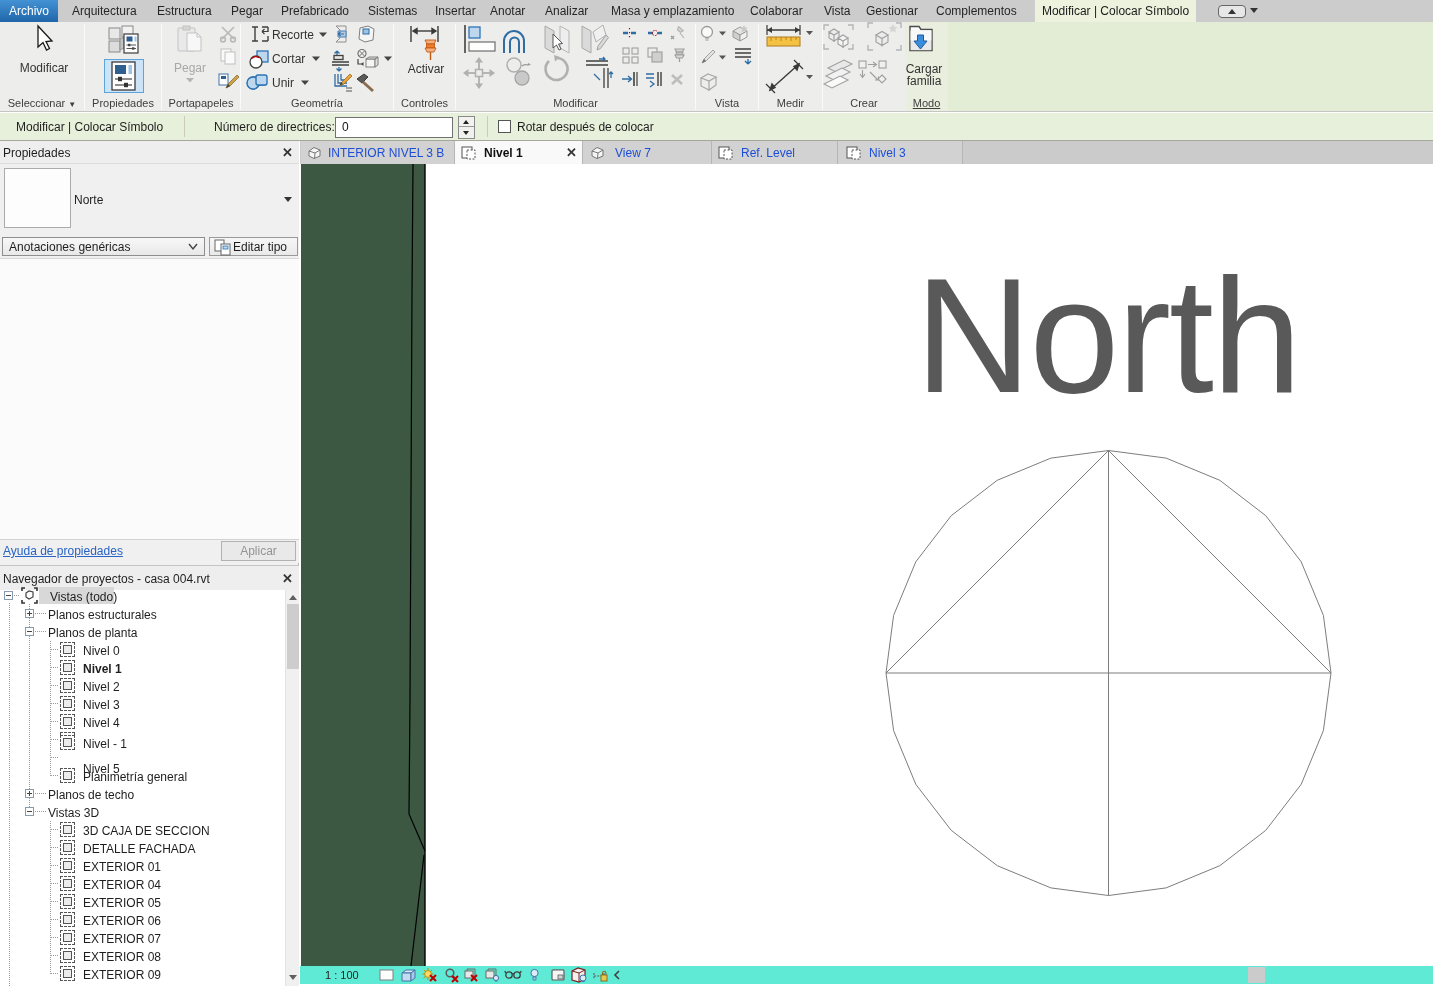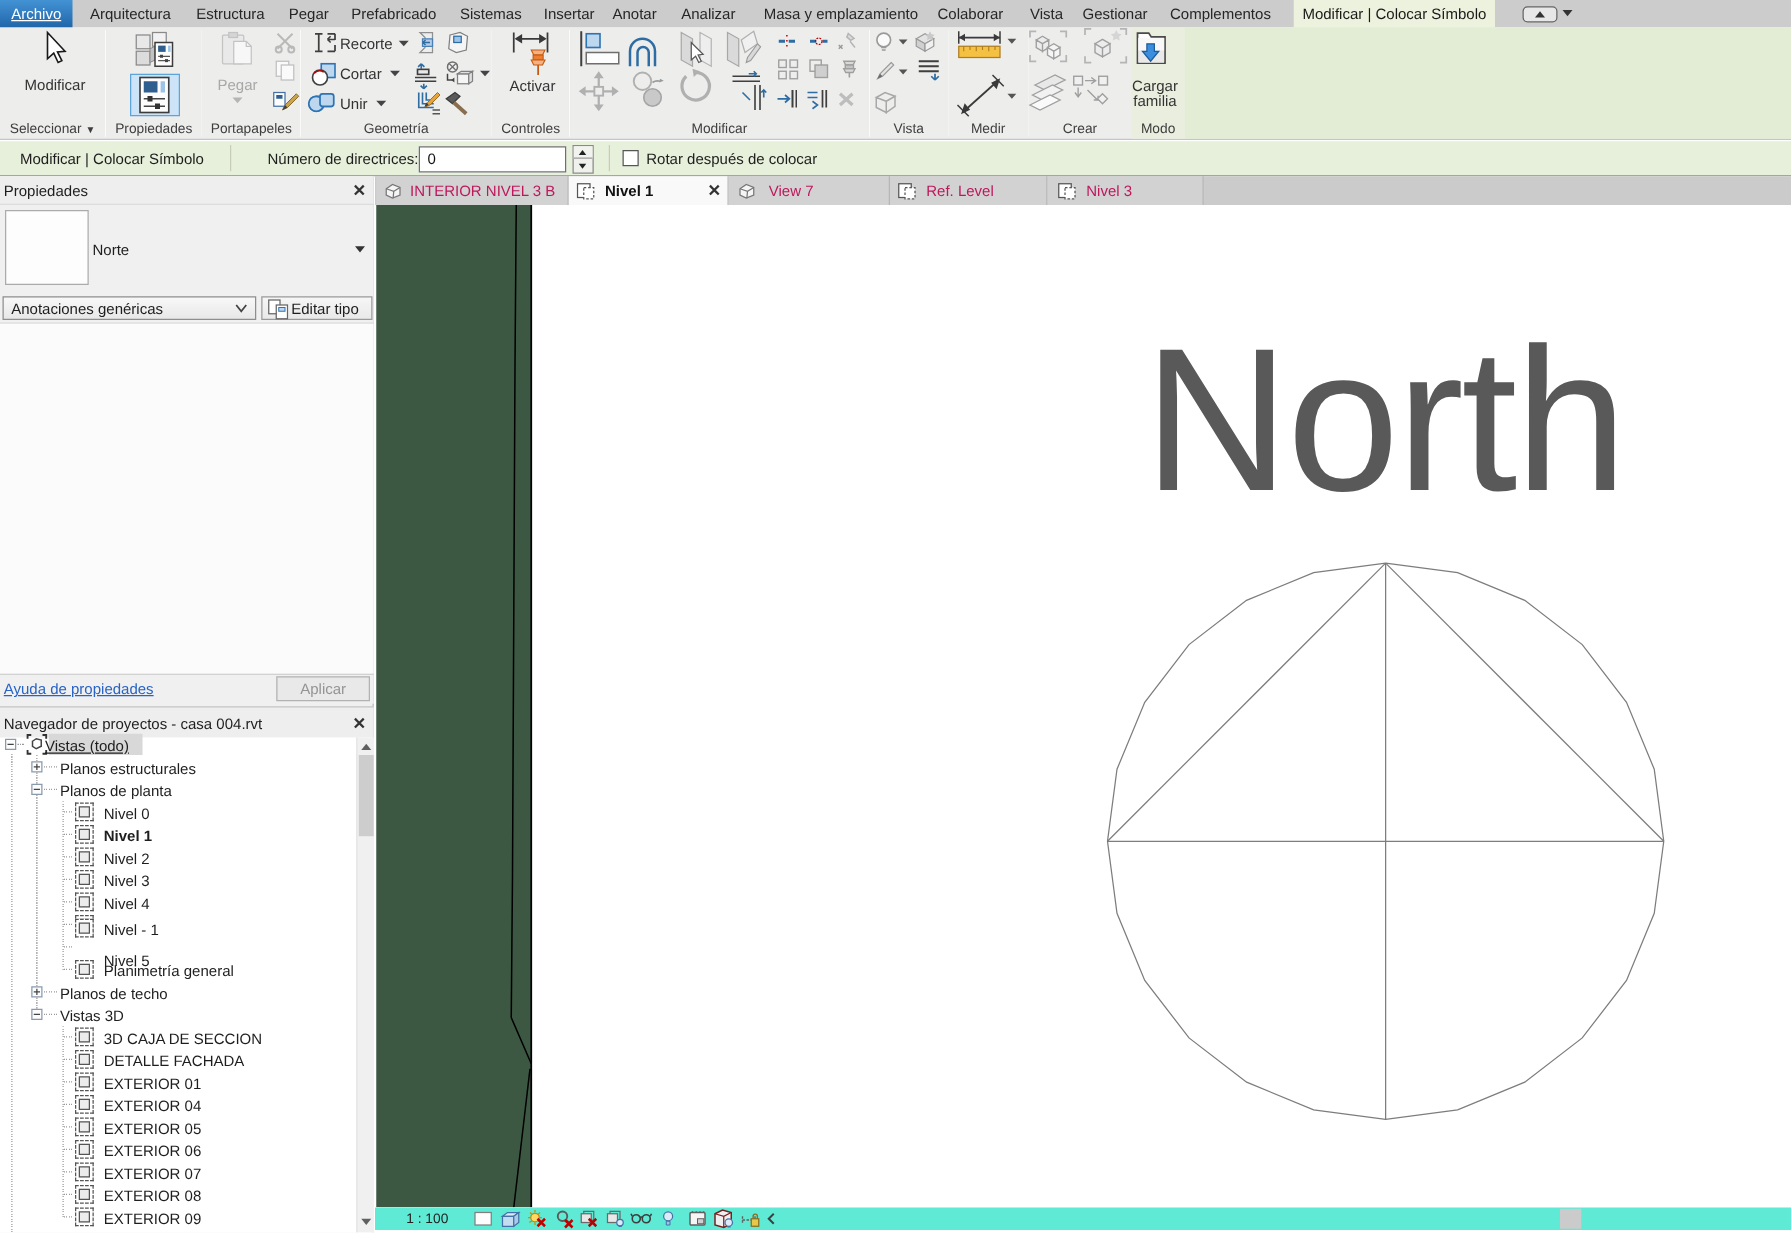--- a/index.html
+++ b/index.html
@@ -2,21 +2,21 @@
 <html><head>
 <meta charset="utf-8">
 <style>
 * { margin:0; padding:0; box-sizing:border-box; }
 html,body { width:1433px; height:986px; font-family:"Liberation Sans",sans-serif; background:#fff; overflow:hidden; }
 body { position:relative; }
 .abs { position:absolute; }
 
 
 #menubar { left:0; top:0; width:1433px; height:22px; background:#cccccc; }
-#archivo { left:0; top:0; width:58px; height:22px; background:linear-gradient(#4392d4,#2066a9); color:#fff; font-size:12px; text-align:center; line-height:22px;text-decoration:underline; }
+#archivo { left:0; top:0; width:58px; height:22px; background:linear-gradient(#4392d4,#2066a9); color:#fff; font-size:12px; text-align:center; line-height:22px; }
 .menuitem { top:0; height:22px; line-height:23px; font-size:12px; color:#262626; }
 #ctxtab { left:1035px; top:0; width:161px; height:22px; background:#edf2de; color:#1a1a1a; font-size:12px; text-align:center; line-height:23px; }
 #collapsebtn { left:1218px; top:5px; width:28px; height:13px; border:1px solid #666; border-radius:4px; background:#e7e7e7; }
 #collapsebtn:after { content:""; position:absolute; left:9px; top:3px; border-left:4px solid transparent; border-right:4px solid transparent; border-bottom:5px solid #333; }
 #collapsearrow { left:1250px; top:8px; width:0; height:0; border-left:4px solid transparent; border-right:4px solid transparent; border-top:5px solid #333; }
 
 
 #ribbon { left:0; top:22px; width:1433px; height:90px; background:#ededec; border-bottom:1px solid #c5c5c5; }
 #ribbon-green { left:948px; top:0; width:485px; height:89px; background:#e3edd5; }
 #modo-panel { left:905px; top:0; width:43px; height:89px; background:#eaeedf; }
@@ -26,21 +26,21 @@
 
 #optbar { left:0; top:113px; width:1433px; height:28px; background:#e7f0da; border-bottom:1px solid #a4a79a; }
 .odiv { top:3px; width:1px; height:21px; background:#c9ccba; }
 #numinput { left:335px; top:4px; width:118px; height:21px; background:#fff; border:1px solid #707070; font-size:12px; color:#111; padding-left:6px; line-height:19px; }
 #spinner { left:458px; top:3px; width:17px; height:23px; border:1px solid #8a8a8a; background:#f0f0ec; }
 #optcheck { left:498px; top:7px; width:13px; height:13px; background:#fff; border:1px solid #555; }
 
 
 #tabstrip { left:300px; top:141px; width:1133px; height:23px; background:#cbcbcb; }
 .vtab { top:0; height:23px; background:#d2d2d2; border-right:1px solid #b6b6b6; }
-.vtab .lbl { position:absolute; top:5px; font-size:12px; color:#be185d; }
+.vtab .lbl { position:absolute; top:5px; font-size:12px; color:#1d4ed8; }
 #tab-active { background:#f9f9f9; }
 #tab-active .lbl { font-weight:bold; color:#111; }
 
 
 #leftcol { left:0; top:141px; width:299px; height:845px; background:#f0f0f0; border-right:1px solid #b9b9b9; }
 #prophdr { left:0; top:0px; width:299px; height:23px; background:#eeeeee; border-bottom:1px solid #dcdcdc; }
 #selarea { left:0; top:23px; width:299px; height:72px; background:#f0f0f0; }
 #previewbox { left:4px; top:4px; width:67px; height:60px; background:#fdfdfd; border:1px solid #ababab; }
 #comborow { left:0; top:95px; width:299px; height:23px; background:#f0f0f0; border-bottom:1px solid #d8d8d8; }
 #typecombo { left:2px; top:1px; width:203px; height:19px; background:linear-gradient(#f8f8f8,#e8e8e8); border:1px solid #8e8e8e; }
@@ -112,21 +112,21 @@
 
   <div class="abs plabel" style="left:2px; width:80px;">Seleccionar <span style="font-size:8px;">▼</span></div>
   <div class="abs plabel" style="left:86px; width:74px;">Propiedades</div>
   <div class="abs plabel" style="left:163px; width:76px;">Portapapeles</div>
   <div class="abs plabel" style="left:242px; width:150px;">Geometría</div>
   <div class="abs plabel" style="left:395px; width:59px;">Controles</div>
   <div class="abs plabel" style="left:457px; width:237px;">Modificar</div>
   <div class="abs plabel" style="left:697px; width:60px;">Vista</div>
   <div class="abs plabel" style="left:760px; width:61px;">Medir</div>
   <div class="abs plabel" style="left:824px; width:80px;">Crear</div>
-  <div class="abs plabel" style="left:906px; width:41px;">Modo</div>
+  <div class="abs plabel" style="left:906px; width:41px;text-decoration:underline;">Modo</div>
   <svg id="ribbonicons" class="abs" style="left:0;top:0;" width="1433" height="89" viewBox="0 0 1433 89">
 
     <path d="M38 4 L38 25 L43 20.5 L46.5 28 L49.5 26.5 L46 19.5 L52 19 Z" fill="#fff" stroke="#1a1a1a" stroke-width="1.3"></path>
 
     <g>
       <rect x="109" y="6" width="11" height="11" fill="#e8e8e8" stroke="#8a8a8a"></rect>
       <rect x="122" y="4" width="11" height="11" fill="#f2f2f2" stroke="#8a8a8a"></rect>
       <rect x="109" y="19" width="11" height="11" fill="#dcdcdc" stroke="#8a8a8a"></rect>
       <path d="M120 17 l4 -2 l0 11 l-4 2 Z" fill="#c2c2c2" stroke="#8a8a8a" stroke-width="0.8"></path>
       <rect x="124" y="12" width="14" height="19" fill="#fdfdfd" stroke="#3c3c3c" stroke-width="1.2"></rect>
@@ -533,21 +533,21 @@
       <div class="abs" style="left: 51px; top: 383px; width: 8px; height: 1px; background-image: repeating-linear-gradient(to right, rgb(154, 154, 154) 0px, rgb(154, 154, 154) 1px, transparent 1px, transparent 2px);"></div>
       <div class="abs trow" style="top: -3px;">
         <div class="abs" style="left:39px;top:0;width:75px;height:17px;background:#d8d8d8;"></div>
         <div class="expander " style="left:4px;top:4px;">
           <i></i>
         </div>
         <svg style="position:absolute;left:21px;top:0px;" width="17" height="17" viewBox="0 0 17 17">
           <path d="M1 4 L1 1 L4 1 M13 1 L16 1 L16 4 M16 13 L16 16 L13 16 M4 16 L1 16 L1 13" fill="none" stroke="#333" stroke-width="1.6"></path>
           <path d="M5 6 L8 4 L12 5 L12 10 L8 12 L5 10 Z" fill="#fff" stroke="#444" stroke-width="1.2"></path>
         </svg>
-        <div class="txt" style="left:36px;text-decoration:underline;">Vistas (todo)</div>
+        <div class="txt" style="left:50px;">Vistas (todo)</div>
       </div>
       <div class="abs trow" style="top: 15px;">
         <div class="expander plus" style="left:25px;top:4px;">
           <i></i>
           <b></b>
         </div>
         <div class="txt" style="left:48px;">Planos estructurales</div>
       </div>
       <div class="abs trow" style="top: 33px;">
         <div class="expander " style="left:25px;top:4px;">

